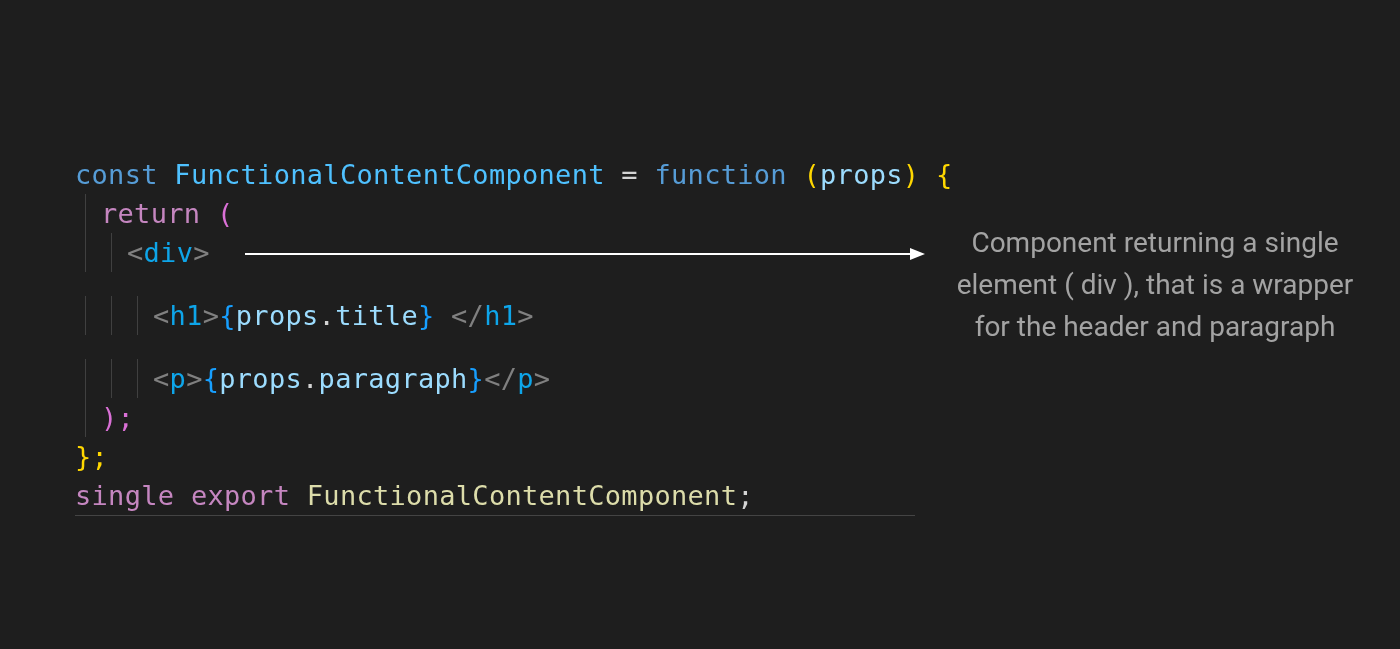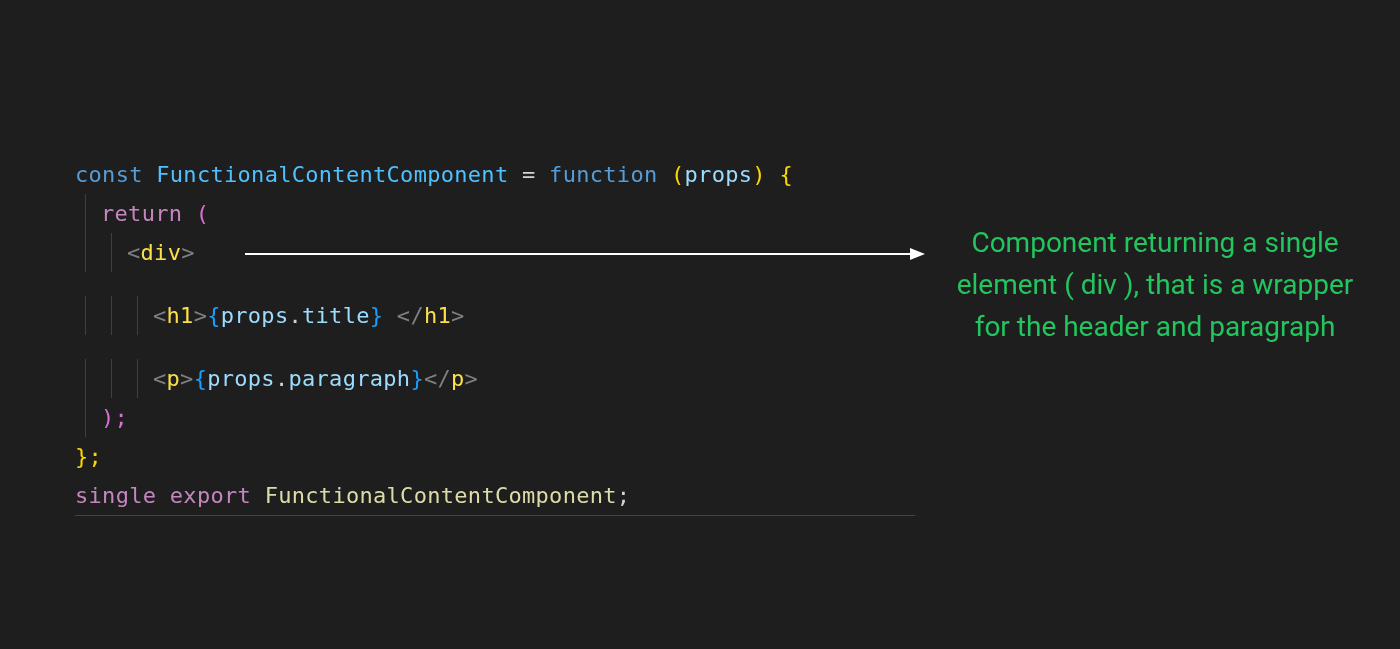--- a/index.html
+++ b/index.html
@@ -16,21 +16,21 @@
       overflow: hidden;
     }
     .code-block {
       position: absolute;
       top: 155px;
       left: 75px;
       width: 840px;
       border-bottom: 1px solid #444;
     }
     .code-line {
-      font-size: 22px;
+      font-size: 27px;
       line-height: 39px;
       white-space: pre;
       color: #d4d4d4;
       font-family: 'Menlo', 'Monaco', 'Consolas', monospace;
       letter-spacing: 0.3px;
     }
     .indent-1 { position: relative; padding-left: 26px; }
     .indent-2 { position: relative; padding-left: 52px; }
     .indent-3 { position: relative; padding-left: 78px; margin-top: 24px; }
     .indent-guide {
@@ -42,33 +42,33 @@
       background-color: #404040;
     }
     .tok-keyword { color: #c586c0; }
     .tok-var { color: #4fc1ff; }
     .tok-funckey { color: #569cd6; }
     .tok-white { color: #d4d4d4; }
     .tok-paren { color: #da70d6; }
     .tok-paren-y { color: #ffd700; }
     .tok-paren-b { color: #179fff; }
     .tok-bracket { color: #808080; }
-    .tok-tag { color: #fde047; }
+    .tok-tag { color: #0ea5e9; }
     .tok-prop { color: #9cdcfe; }
     .tok-type { color: #dcdcaa; }
 
     .annotation {
       position: absolute;
       top: 222px;
       left: 940px;
       width: 430px;
       font-family: -apple-system, BlinkMacSystemFont, 'Segoe UI', Roboto, sans-serif;
       font-size: 28px;
       line-height: 42px;
-      color: #22c55e;
+      color: #a3a3a3;
       text-align: center;
     }
     .arrow-svg {
       position: absolute;
       top: 244px;
       left: 245px;
       width: 680px;
       height: 20px;
     }
   </style>

